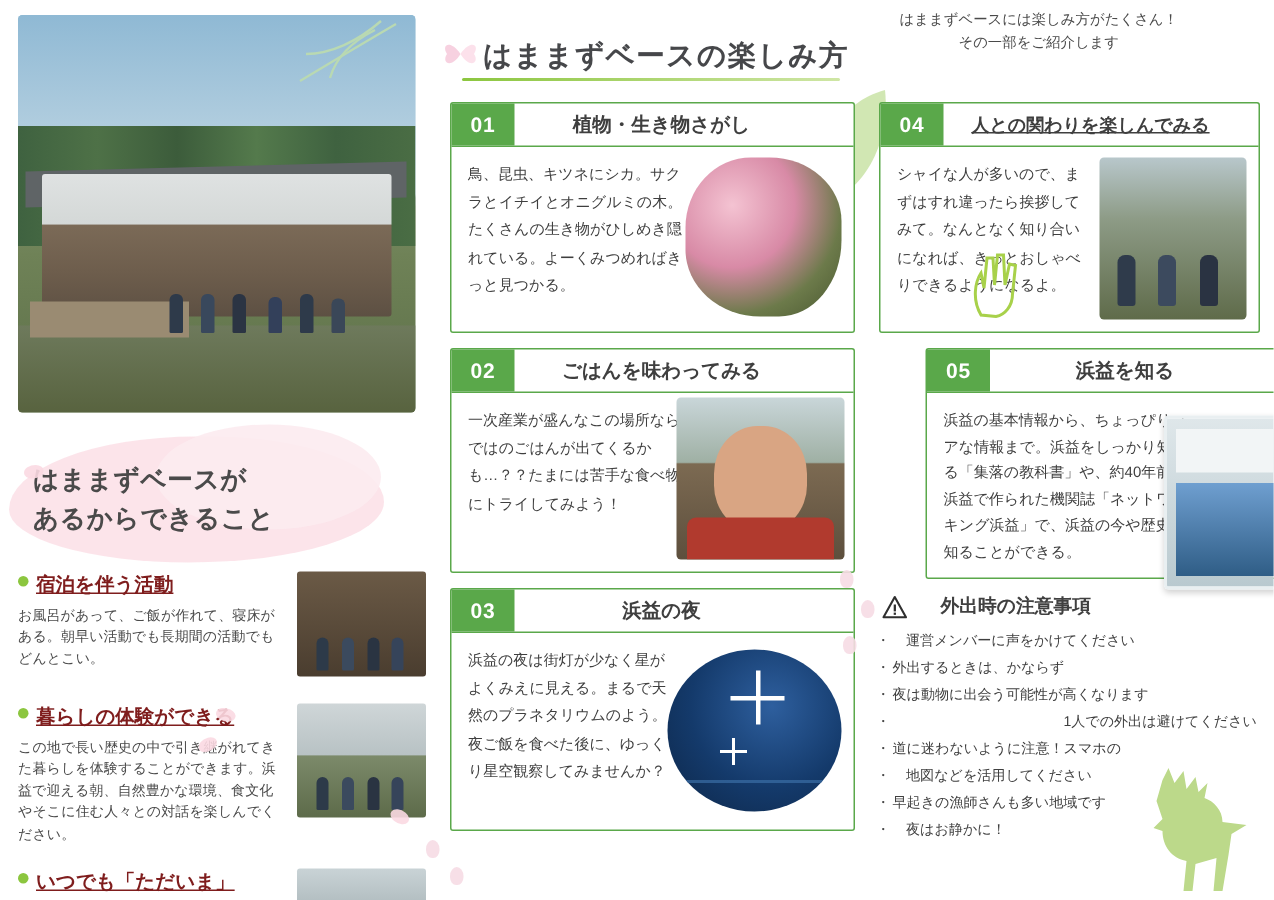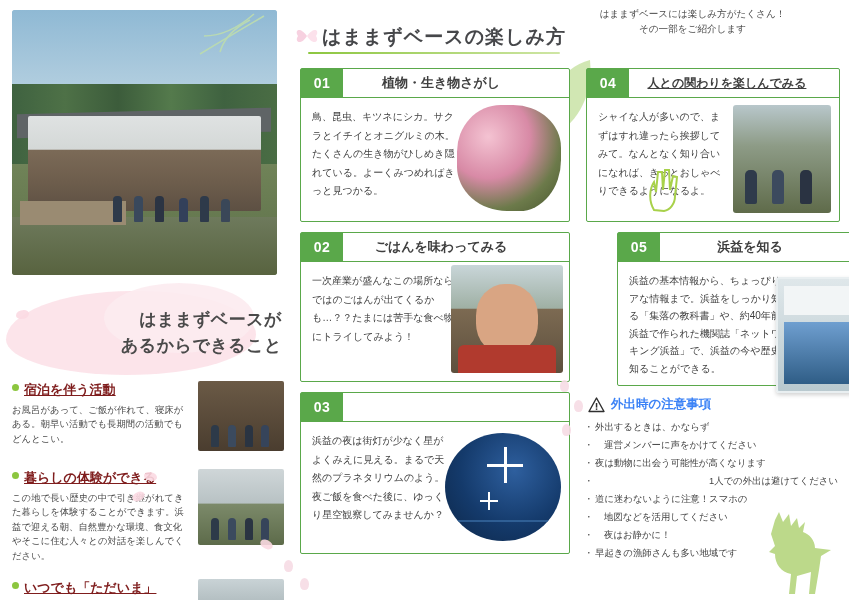--- a/index.html
+++ b/index.html
@@ -41,21 +41,21 @@
   .hero-people i:nth-child(3){left:36%;background:#2b3443;}
   .hero-people i:nth-child(4){left:54%;background:#33405a;height:24px;}
   .hero-people i:nth-child(5){left:70%;background:#2e3a4a;}
   .hero-people i:nth-child(6){left:86%;background:#3a4758;height:23px;}
 
   
   .leaf-doodle{position:absolute;stroke:#b9d9b2;fill:none;stroke-width:1.6;}
 
   
   .left-heading{
-    position:relative;margin-top:22px;width:270px;height:72px;text-align:right;
+    position:relative;margin-top:22px;width:270px;height:72px;
   }
   .left-heading .blob{
     position:absolute;left:-6px;top:-6px;width:250px;height:84px;
     background:#fbdfe6;border-radius:50% 46% 52% 48%/58% 52% 48% 42%;
     opacity:.85;
   }
   .left-heading .blob2{
     position:absolute;left:92px;top:-14px;width:150px;height:70px;
     background:#fcebef;border-radius:50%;
     opacity:.9;
@@ -172,21 +172,21 @@
   .hand{position:absolute;left:646px;top:166px;}
 
   
   .big-leaf{position:absolute;}
 
   
   #notice{
     position:absolute;left:586px;top:396px;width:252px;height:118px;
   }
   #notice .ntitle{
-    display:flex;align-items:center;gap:6px;font-size:12.5px;font-weight:bold;color:#3b82f6;
+    display:flex;align-items:center;gap:22px;font-size:12.5px;font-weight:bold;color:#404040;
     margin:0 0 6px 2px;
   }
   #notice ul{margin:0;padding:0;list-style:none;}
   #notice li{
     font-size:9.4px;line-height:1.6;color:#3f3f3f;margin-bottom:3px;padding-left:9px;position:relative;
   }
   #notice li:before{content:"・";position:absolute;left:-2px;top:0;}
 
   .deer{position:absolute;right:8px;bottom:4px;}
   .footprints{position:absolute;}
@@ -313,20 +313,21 @@
     </div>
     <div class="card-photo" id="p02">
       <div class="face"></div>
       <div class="shirt"></div>
     </div>
   </div>
 
   <div class="card" id="card03">
     <div class="hdr">
       <div class="num">03</div>
+      <div class="ctitle">浜益の夜</div>
     </div>
     <div class="cbody">
       <div style="width:140px;">浜益の夜は街灯が少なく星がよくみえに見える。まるで天然のプラネタリウムのよう。夜ご飯を食べた後に、ゆっくり星空観察してみませんか？</div>
     </div>
     <div class="card-photo" id="p03">
       <div class="star"></div>
       <div class="star2"></div>
       <div class="horizon"></div>
     </div>
   </div>
@@ -367,28 +368,28 @@
   <div id="notice">
     <div class="ntitle">
       <svg width="17" height="16" viewBox="0 0 17 16">
         <path d="M8.5 1 L16 14.5 L1 14.5 Z" fill="none" stroke="#2f2f2f" stroke-width="1.4" stroke-linejoin="round"></path>
         <rect x="7.8" y="6" width="1.5" height="4.6" fill="#2f2f2f"></rect>
         <rect x="7.8" y="11.4" width="1.5" height="1.5" fill="#2f2f2f"></rect>
       </svg>
       <span>外出時の注意事項</span>
     </div>
     <ul>
+      <li style="list-style:none;padding-left:18px;">運営メンバーに声をかけてください</li>
       <li>外出するときは、かならず</li>
-      <li style="list-style:none;padding-left:18px;">運営メンバーに声をかけてください</li>
       <li>夜は動物に出会う可能性が高くなります</li>
       <li style="padding-left:18px;text-align:right;">1人での外出は避けてください</li>
       <li>道に迷わないように注意！スマホの</li>
       <li style="padding-left:18px;">地図などを活用してください</li>
+      <li>早起きの漁師さんも多い地域です</li>
       <li style="padding-left:18px;">夜はお静かに！</li>
-      <li>早起きの漁師さんも多い地域です</li>
     </ul>
   </div>
 
   <svg class="deer" width="96" height="86" viewBox="0 0 96 86">
     <path d="M30 10 L34 2 L38 12 L44 4 L46 16 L52 8 L54 18 L60 12 L58 22
              C64 24 70 30 70 38 L86 40 L76 46 L74 60 L70 84 L64 84 L66 62
              L52 66 L50 84 L44 84 L46 64 C36 62 30 54 30 44 L24 42 L30 36
              L26 24 Z" fill="#bcd98a"></path>
   </svg>
 

